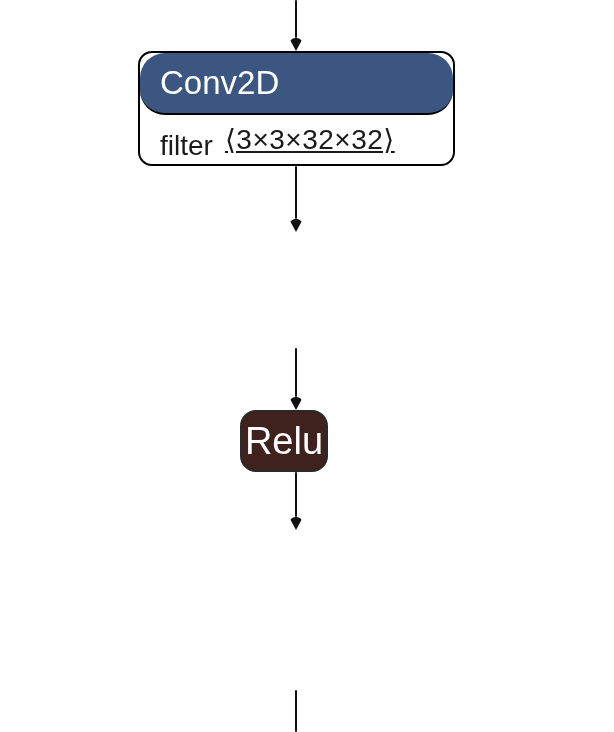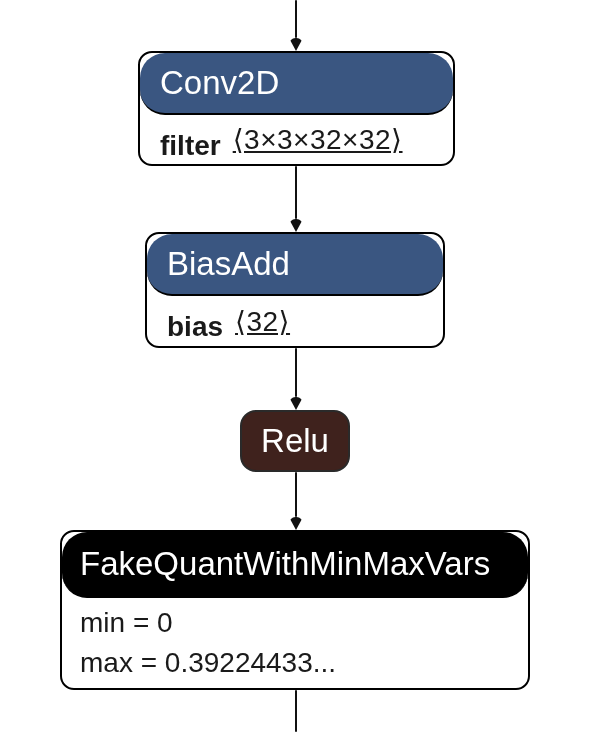--- a/index.html
+++ b/index.html
@@ -47,38 +47,38 @@
     color:var(--header-text);font-size:33px;
     padding:0 20px;border-bottom:2px solid var(--border);
   }
   .node-header.layer{background:var(--layer-header);}
   .node-header.quantize{background:var(--quantize-header);padding:0 18px;}
   .node-body{
     display:flex;align-items:center;gap:12px;
     color:var(--body-text);font-size:28px;padding:0 20px;
     background:var(--node-body);
   }
-  .attr-label{font-weight:700;margin-top:12px;}
+  .attr-label{font-weight:400;margin-top:12px;}
   .attr-value{letter-spacing:0.5px;text-decoration:underline;}
   .node-body.multiline{
     flex-direction:column;align-items:flex-start;justify-content:center;
     gap:8px;padding:4px 18px;
   }
   
   #node-conv2d{left:138px;top:51px;width:317px;height:115px;}
   #node-conv2d .node-header{height:62px;}
   #node-conv2d .node-body{height:49px;}
   #node-biasadd{left:145px;top:232px;width:300px;height:116px;}
   #node-biasadd .node-header{height:62px;}
   #node-biasadd .node-body{height:50px;}
   #node-relu{
-    left:240px;top:410px;width:110px;height:62px;
+    left:240px;top:410px;width:88px;height:62px;
     background:var(--activation-fill);border-radius:16px;border-color:#2a2a2a;
     display:flex;align-items:center;justify-content:center;
-    color:var(--header-text);font-size:33px;
+    color:var(--header-text);font-size:38px;
   }
   #node-fakequant{left:60px;top:530px;width:470px;height:160px;}
   #node-fakequant .node-header{height:66px;}
   #node-fakequant .node-body{height:90px;}
   
   #edge-input{top:0;height:51px;}
   #edge-conv-bias{top:166px;height:66px;}
   #edge-bias-relu{top:348px;height:62px;}
   #edge-relu-fq{top:472px;height:58px;}
   #edge-output{top:690px;height:42px;}
@@ -99,45 +99,31 @@
       <span class="attr-label">filter</span>
       <span class="attr-value">⟨3×3×32×32⟩</span>
     </div>
   </div>
 
   <div class="edge" id="edge-conv-bias">
     <div class="line"></div>
     <div class="arrowhead"></div>
   </div>
 
-  <div class="node" id="node-biasadd">
-    <div class="node-header layer">BiasAdd</div>
-    <div class="node-body">
-      <span class="attr-label">bias</span>
-      <span class="attr-value">⟨32⟩</span>
-    </div>
-  </div>
 
   <div class="edge" id="edge-bias-relu">
     <div class="line"></div>
     <div class="arrowhead"></div>
   </div>
 
   <div class="node" id="node-relu">Relu</div>
 
   <div class="edge" id="edge-relu-fq">
     <div class="line"></div>
     <div class="arrowhead"></div>
   </div>
 
-  <div class="node" id="node-fakequant">
-    <div class="node-header quantize">FakeQuantWithMinMaxVars</div>
-    <div class="node-body multiline">
-      <span>min = 0</span>
-      <span>max = 0.39224433...</span>
-    </div>
-  </div>
 
   <div class="edge" id="edge-output">
     <div class="line"></div>
   </div>
 
 </div>
 
 </body></html>

